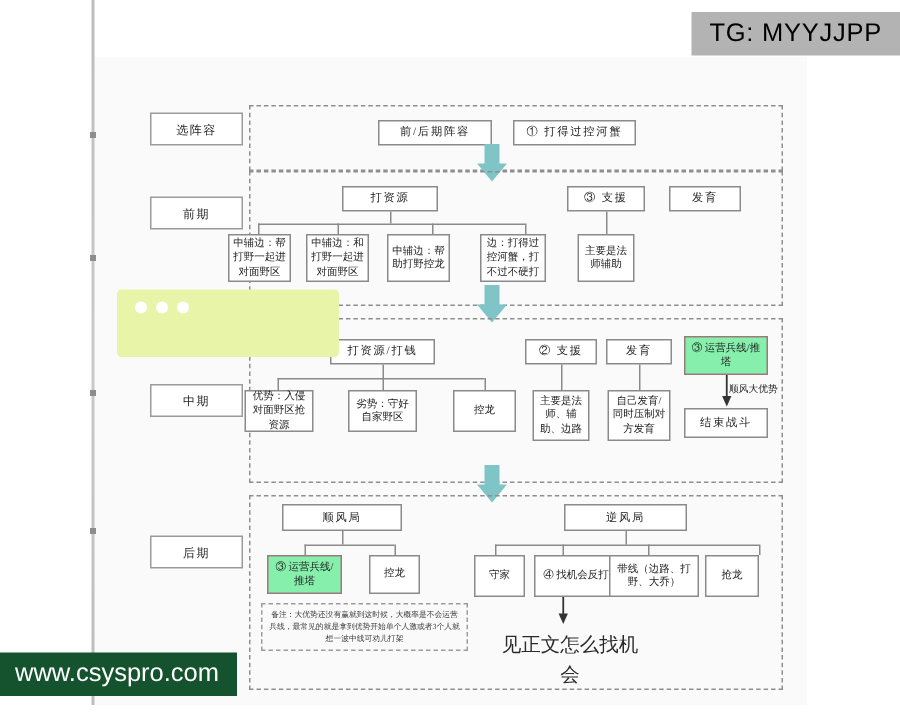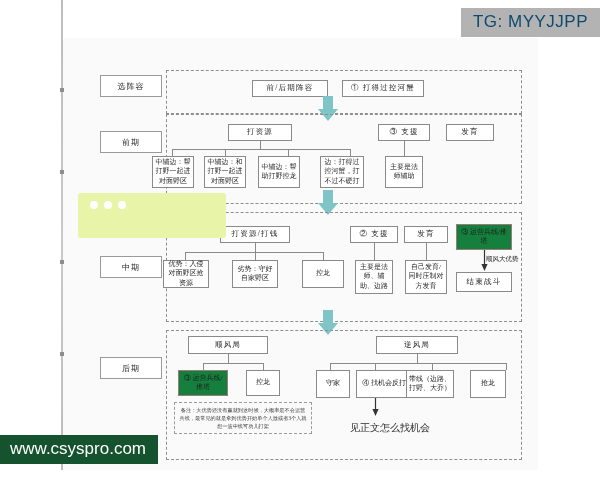--- a/index.html
+++ b/index.html
@@ -14,21 +14,21 @@
     position:absolute;left:62px;top:38px;width:476px;height:432px;
     background:#fafafa;
   }
   #sheet-left-rule{
     position:absolute;left:61px;top:0px;width:2px;height:470px;
     background:linear-gradient(to bottom,#bdbdbd 0%,#c9c9c9 50%,#bdbdbd 100%);
   }
   #sheet-left-rule .nub{position:absolute;left:-1px;width:4px;height:4px;background:#8d8d8d;}
   
   #wm-tg{
-    position:absolute;right:0;top:8px;background:#b3b3b3;color:#0c4a6e;
+    position:absolute;right:0;top:8px;background:#b3b3b3;color:#000000;
     font-family:"Liberation Sans","DejaVu Sans",sans-serif;
     font-size:17px;letter-spacing:.5px;padding:4px 12px 5px 12px;
     line-height:1.15;
   }
   #wm-site{
     position:absolute;left:0;bottom:16px;background:#14532d;color:#ffffff;
     font-family:"Liberation Sans","DejaVu Sans",sans-serif;
     font-size:17px;padding:4px 12px 5px 10px;line-height:1.15;
   }
   
@@ -54,25 +54,25 @@
   }
   .panel{
     position:absolute;border:1px dashed #8e8e8e;background:transparent;
   }
   .node{
     position:absolute;border:1px solid #8a8a8a;background:#ffffff;
     font-size:7px;color:#1c1c1c;line-height:1.35;
     display:flex;align-items:center;justify-content:center;text-align:center;
     padding:1px 2px;box-sizing:border-box;
   }
-  .node.hl{background:#15803d;border-color:#9c7a7a;text-align:center;}
+  .node.hl{background:#86efac;border-color:#9c7a7a;text-align:center;}
   .node.wide{letter-spacing:1px;}
   .cap{font-size:7.5px;letter-spacing:1.2px;}
   .freetext{
-    position:absolute;font-size:10px;color:#2a2a2a;text-align:right;
+    position:absolute;font-size:13px;color:#2a2a2a;text-align:center;
     line-height:1.5;
   }
   .note{
     position:absolute;border:1px dashed #9b9b9b;background:transparent;
     font-size:5.2px;color:#3a3a3a;line-height:1.55;text-align:center;
     box-sizing:border-box;padding:3px 4px;
     display:flex;align-items:center;justify-content:center;
   }
   
   .ln{position:absolute;background:#8a8a8a;}
@@ -260,21 +260,21 @@
 <div class="ln v" style="left:375px;top:363px;height:7px;"></div>
 <div class="ln v" style="left:432px;top:363px;height:7px;"></div>
 <div class="ln v" style="left:506px;top:363px;height:7px;"></div>
 
 <div class="node" style="left:316px;top:370px;width:34px;height:28px;">
   <span>守家</span>
 </div>
 <div class="node" style="left:356px;top:370px;width:56px;height:28px;">
   <span>④ 找机会反打</span>
 </div>
-<div class="node" style="left:406px;top:370px;width:48px;height:28px;">
+<div class="node" style="left:406px;top:370px;width:60px;height:28px;">
   <span>带线（边路、打野、大乔）</span>
 </div>
 <div class="node" style="left:470px;top:370px;width:36px;height:28px;">
   <span>抢龙</span>
 </div>
 
 <svg class="arrow-sm" style="left:372px;top:398px;" viewBox="0 0 7 22">
   <line x1="3.5" y1="0" x2="3.5" y2="12" stroke="#333" stroke-width="1.2"></line>
   <polygon points="0.4,11 6.6,11 3.5,18" fill="#333"></polygon>
 </svg>

